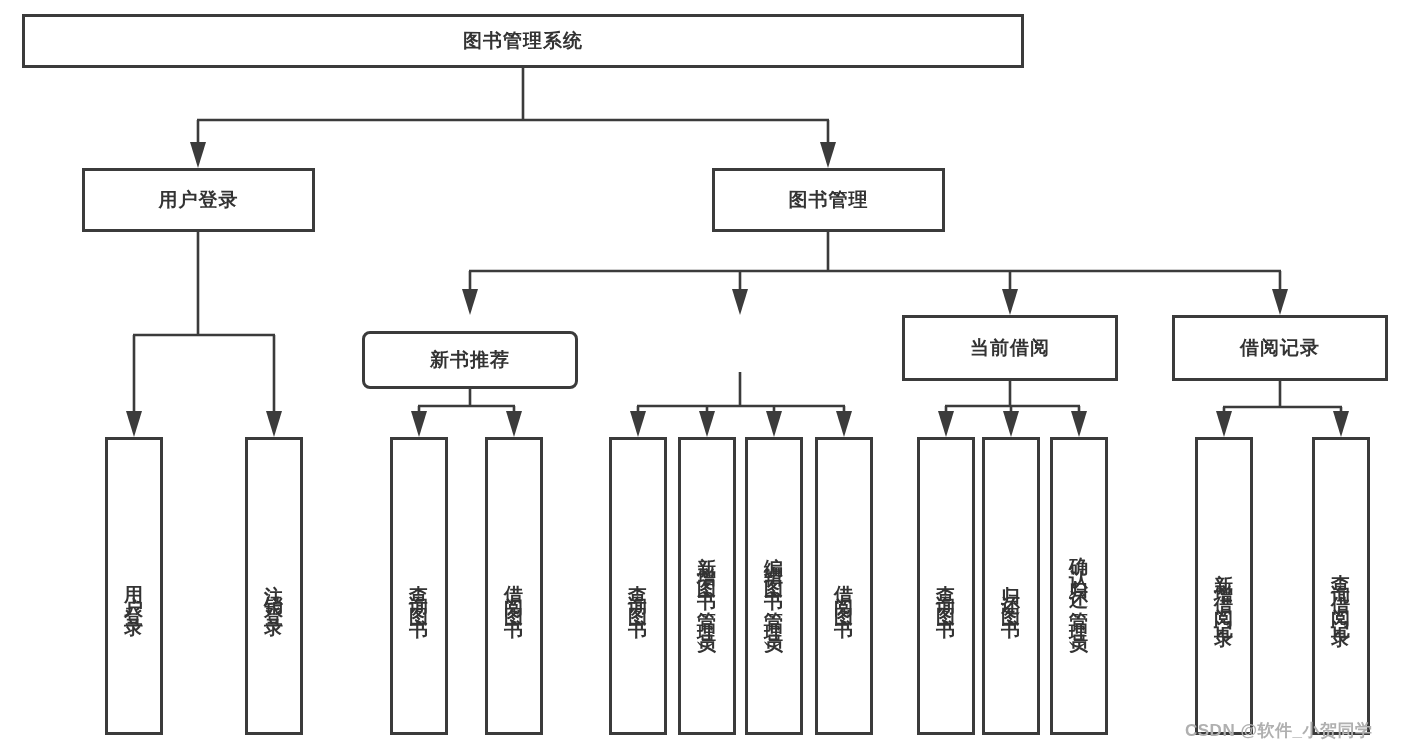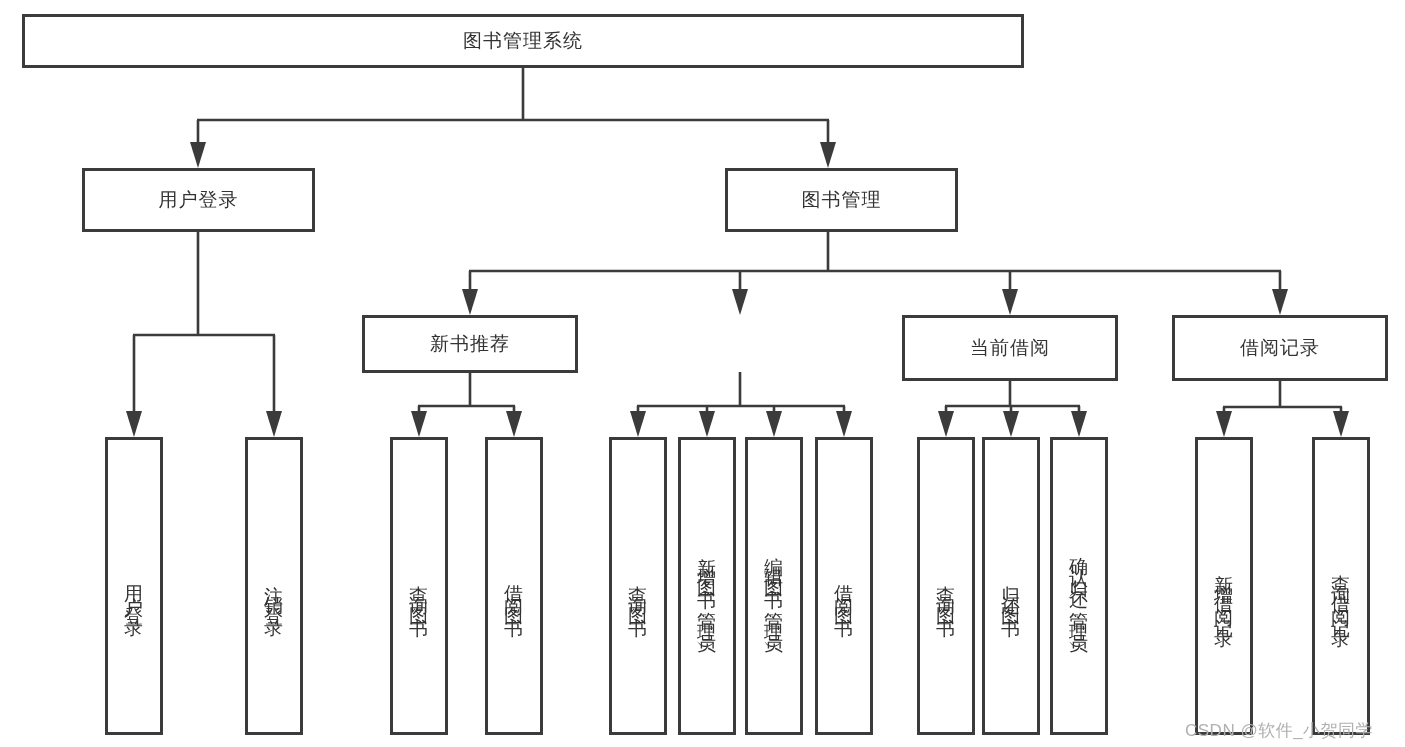--- a/index.html
+++ b/index.html
@@ -2,20 +2,21 @@
 <html><head>
 <meta charset="utf-8">
 <style>
   html,body{margin:0;padding:0;background:#fff;}
   .canvas{
     position:relative;
     width:1405px;height:747px;
     background:#ffffff;
     font-family:"Liberation Sans","DejaVu Sans",sans-serif;
     overflow:hidden;
+    font-weight:bold;
   }
   .canvas svg.wires{position:absolute;left:0;top:0;pointer-events:none;}
   .node{
     position:absolute;
     box-sizing:border-box;
     border:3px solid #3b3b3b;
     background:#ffffff;
     display:flex;align-items:center;justify-content:center;
     color:#333333;
   }
@@ -87,25 +88,25 @@
     </g>
   </svg>
 
   <div class="node hbox" style="left:22px;top:14px;width:1002px;height:54px;">
     <span>图书管理系统</span>
   </div>
 
   <div class="node hbox" style="left:82px;top:168px;width:233px;height:64px;">
     <span>用户登录</span>
   </div>
-  <div class="node hbox" style="left:712px;top:168px;width:233px;height:64px;margin-left:13px;">
+  <div class="node hbox" style="left:712px;top:168px;width:233px;height:64px;">
     <span>图书管理</span>
   </div>
 
-  <div class="node hbox" style="left:362px;top:315px;width:216px;height:58px;">
+  <div class="node hbox" style="left:362px;top:331px;width:216px;height:58px;border-radius:8px;">
     <span>新书推荐</span>
   </div>
   <div class="node hbox" style="left:902px;top:315px;width:216px;height:66px;">
     <span>当前借阅</span>
   </div>
   <div class="node hbox" style="left:1172px;top:315px;width:216px;height:66px;">
     <span>借阅记录</span>
   </div>
 
   <div class="node vbox" style="left:105px;">

